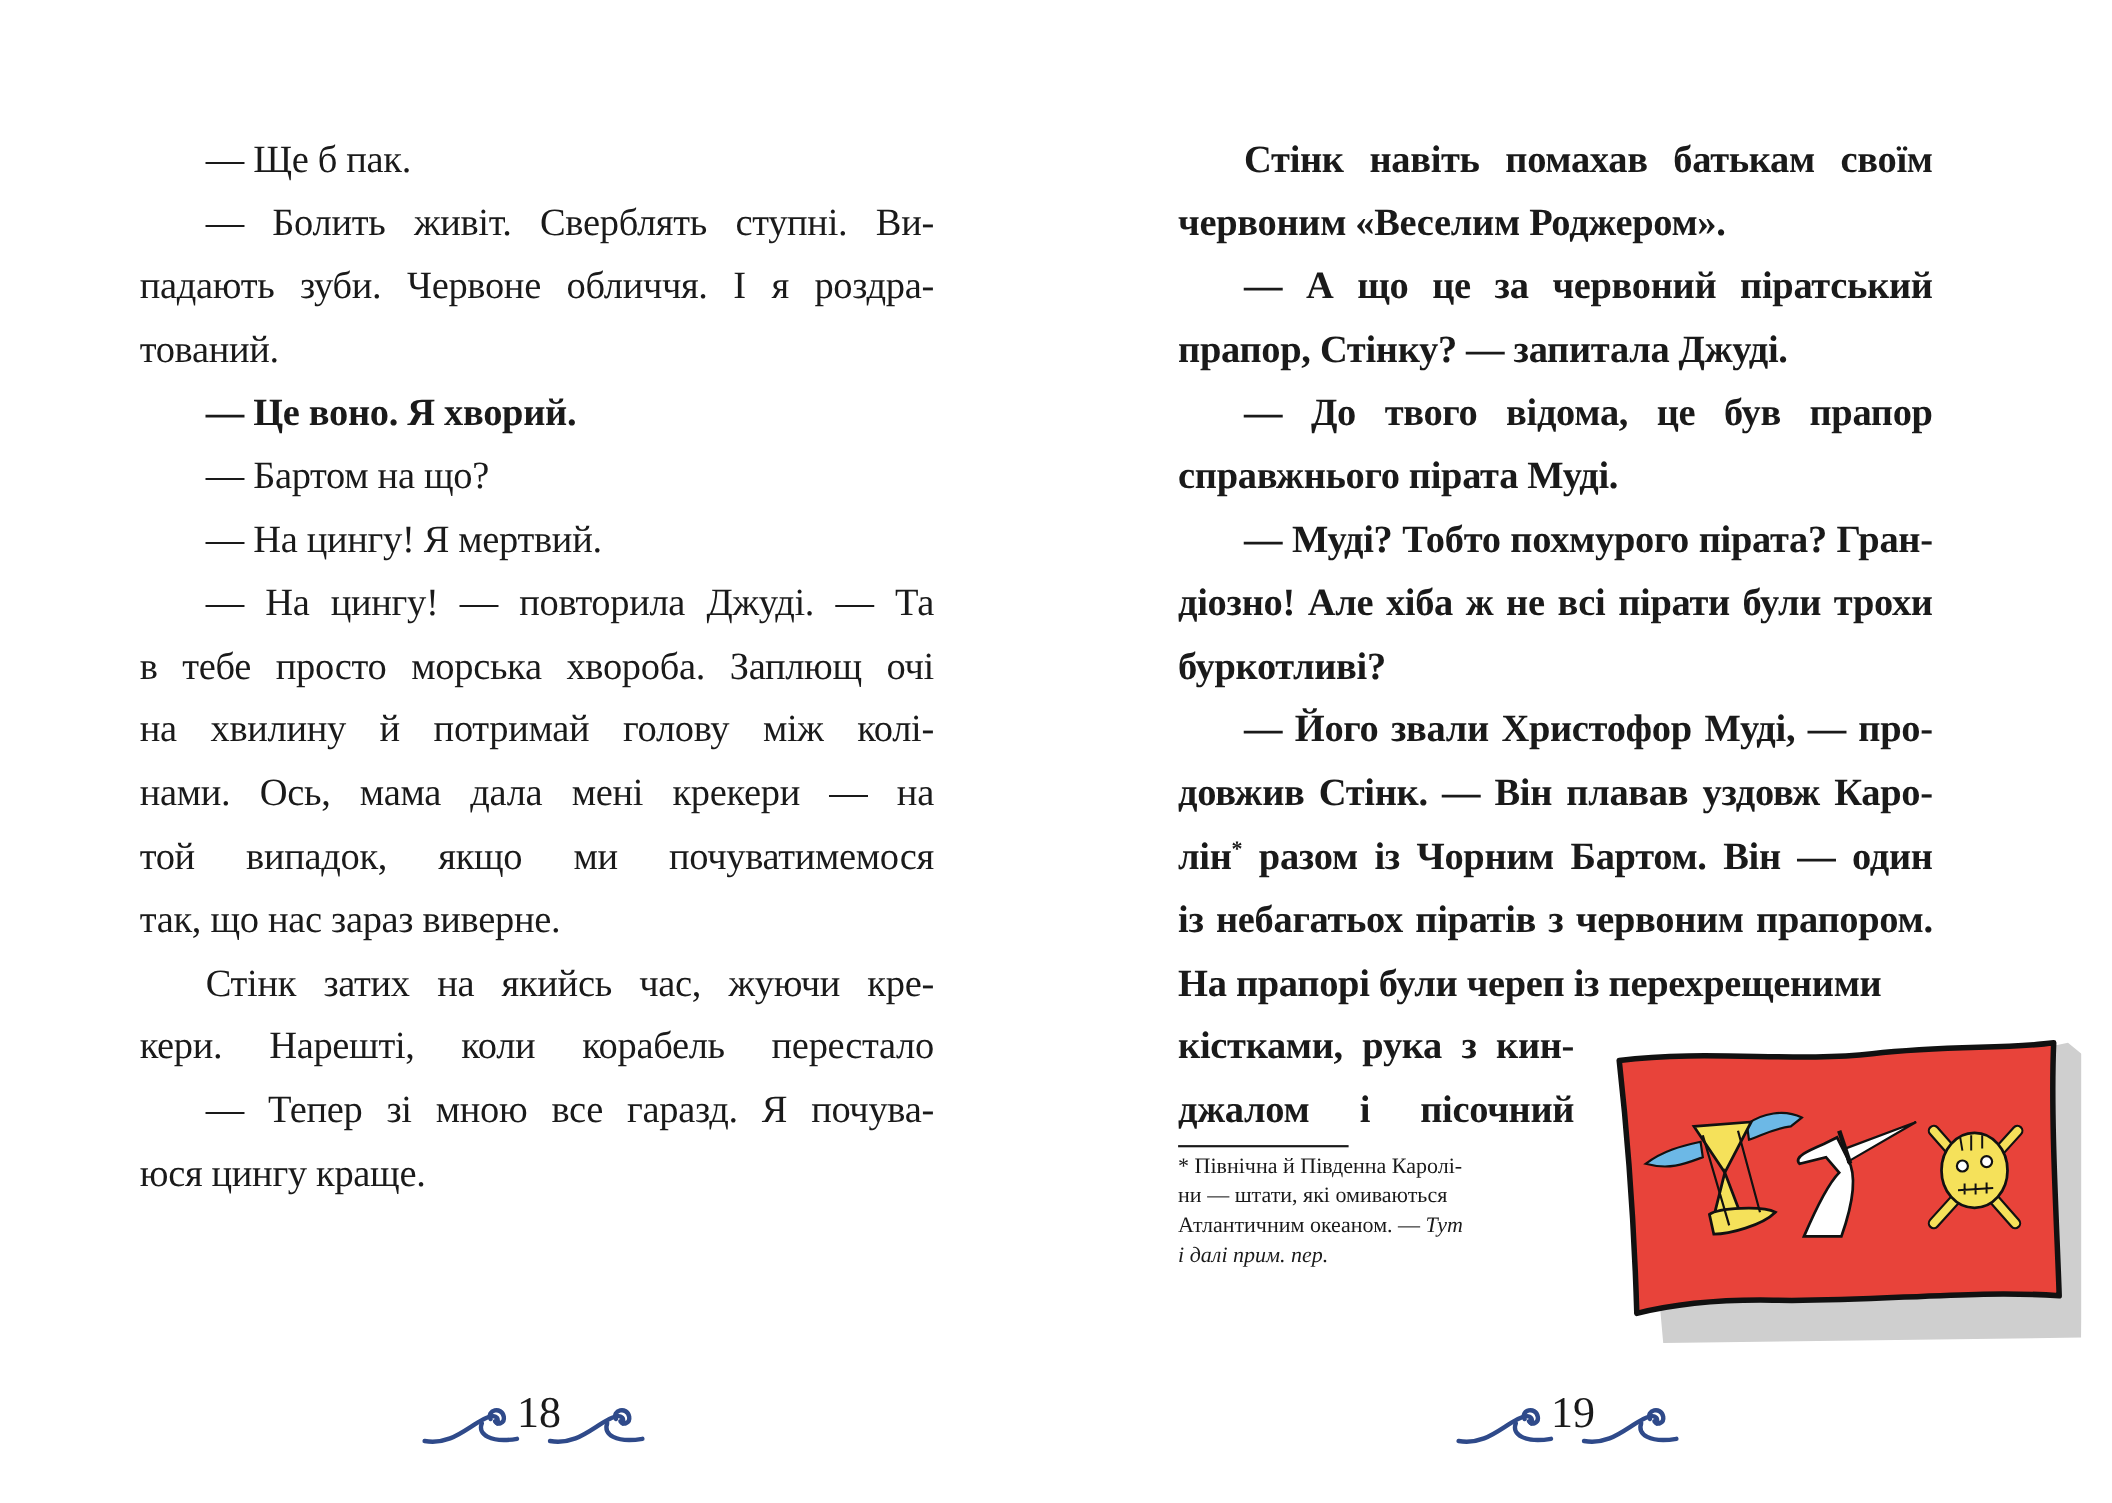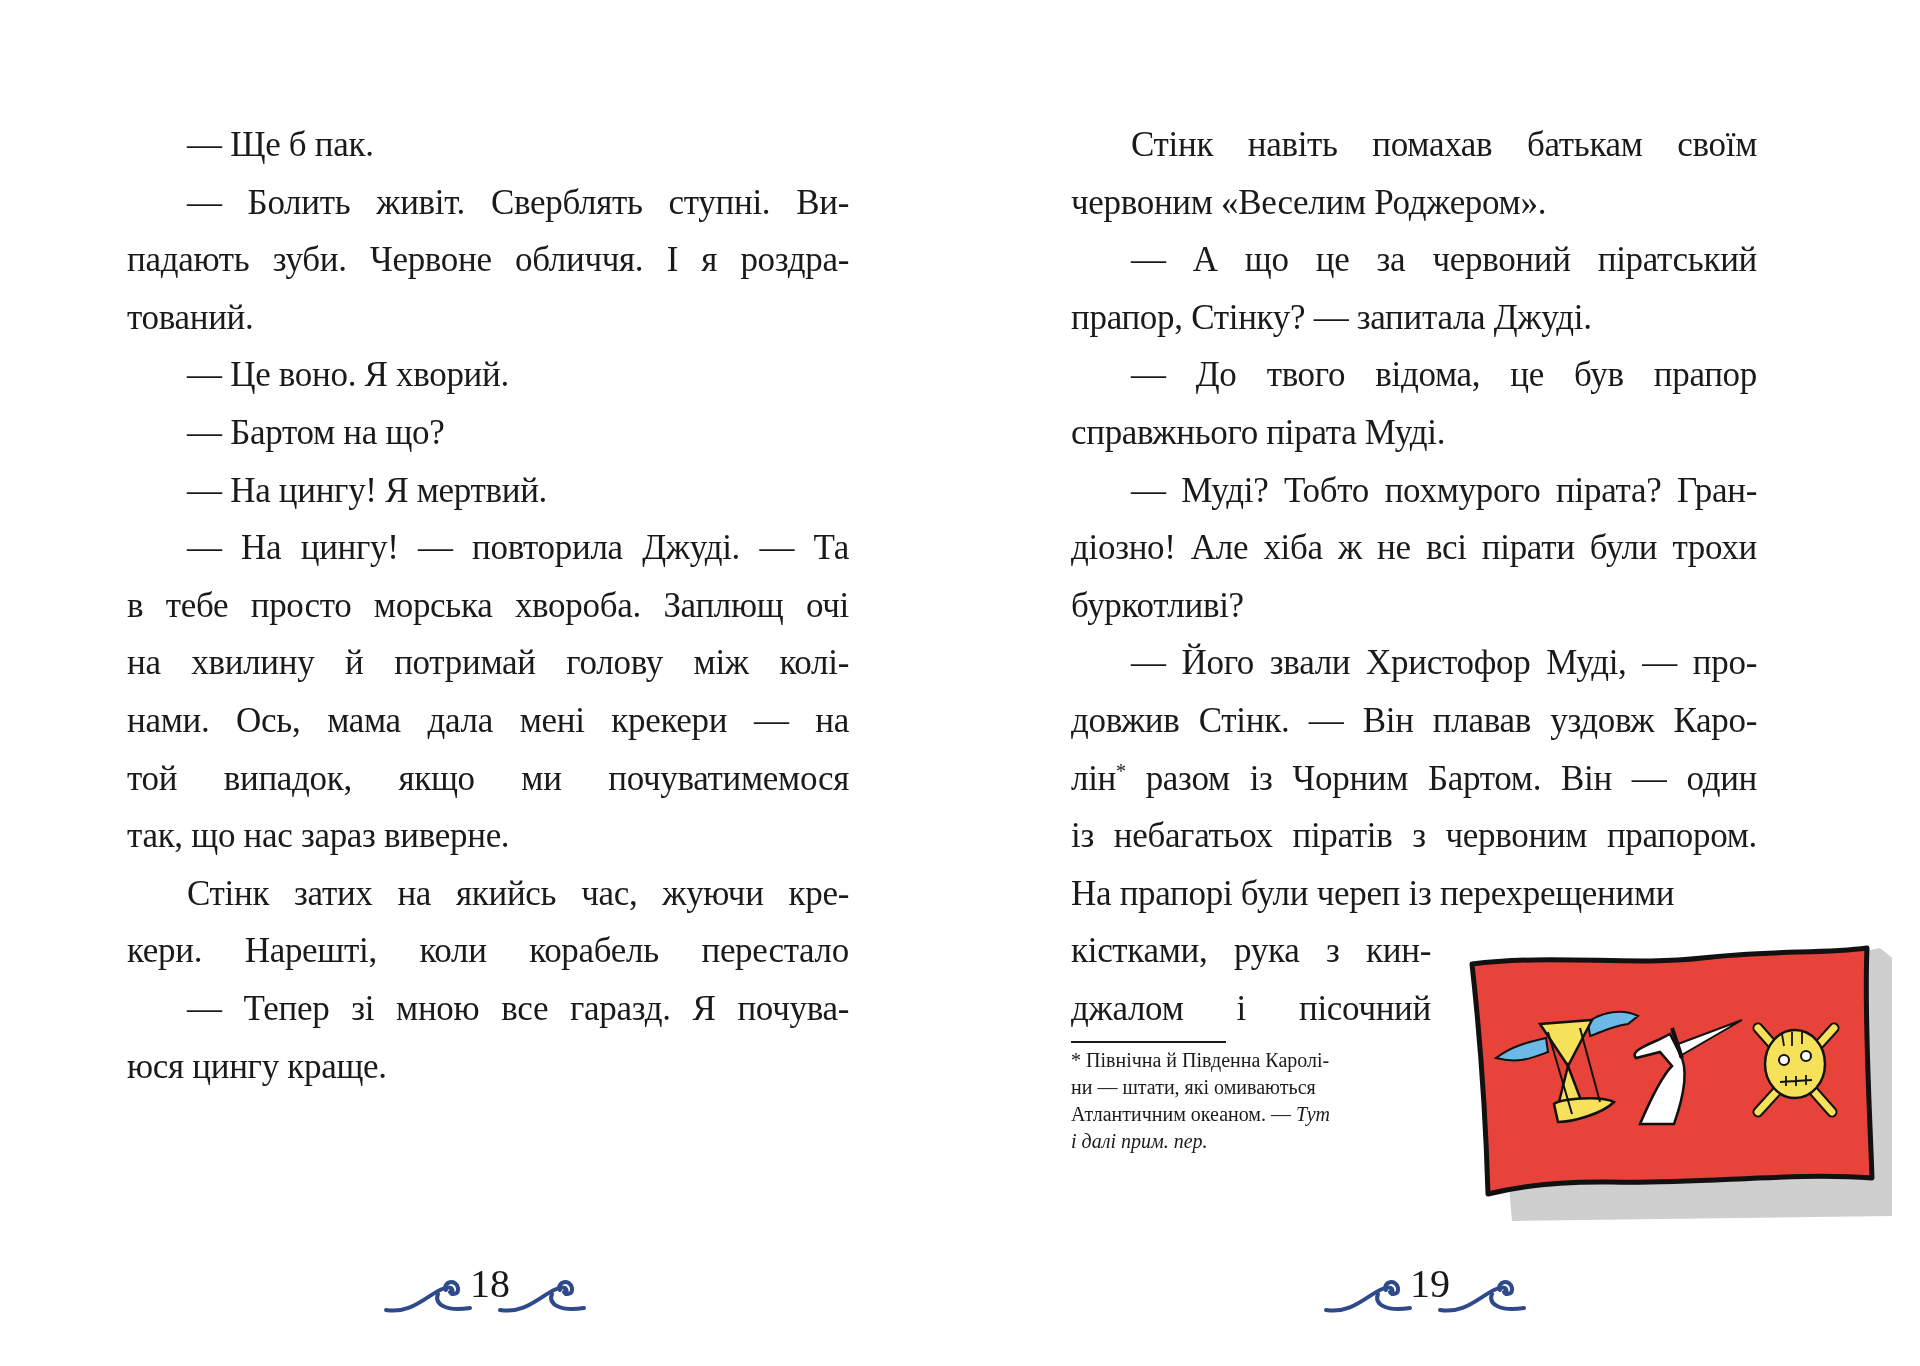--- a/index.html
+++ b/index.html
@@ -3,21 +3,21 @@
 <meta charset="utf-8">
 <style>
   html, body { margin:0; padding:0; background:#ffffff; }
   body { width:1920px; height:1366px; position:relative; overflow:hidden;
          font-family:"Liberation Serif","DejaVu Serif",serif; color:#1a1a1a; }
   .page { position:absolute; top:0; height:1366px; }
   .page-left { left:0; width:960px; }
   .page-right { left:960px; width:960px; }
   .text { position:absolute; font-size:35px; line-height:57.6px; letter-spacing:-0.3px; }
   .page-left .text { left:127px; top:116px; width:722px; }
-  .page-right .text { left:111px; top:116px; width:686px; }
+  .page-right .text { left:111px; top:116px; width:686px;font-weight:bold; }
   .para { margin:0; text-align:justify; text-align-last:left; }
   .line { display:block; white-space:nowrap; }
   .line.just { text-align:justify; text-align-last:justify; }
   sup { font-size:20px; line-height:0; vertical-align:12px; }
   .short-lines { width:360px; }
   .footnote-rule { position:absolute; left:111px; top:1041px; width:155px; border-top:2px solid #1a1a1a; }
   .footnote { position:absolute; left:111px; top:1047px; width:360px; font-size:20px; line-height:27px; }
   .footnote .it { font-style:italic; }
   .flag { position:absolute; left:502px; top:936px; width:430px; height:290px; }
   .folio { position:absolute; top:1248px; width:240px; height:80px; }
@@ -31,21 +31,21 @@
   <div class="text" id="left-text">
       <div class="para">
         <span class="line" style="text-indent: 60px;">— Ще б пак.</span>
       </div>
       <div class="para">
         <span class="line just" style="text-indent: 60px;">— Болить живіт. Сверблять ступні. Ви-</span>
         <span class="line just">падають зуби. Червоне обличчя. І я роздра-</span>
         <span class="line">тований.</span>
       </div>
       <div class="para">
-        <span class="line" style="text-indent: 60px;">— Це воно. Я хворий.</span>
+        <span class="line" style="text-indent: 60px; font-weight: bold;">— Це воно. Я хворий.</span>
       </div>
       <div class="para">
         <span class="line" style="text-indent: 60px;">— Бартом на що?</span>
       </div>
       <div class="para">
         <span class="line" style="text-indent: 60px;">— На цингу! Я мертвий.</span>
       </div>
       <div class="para">
         <span class="line just" style="text-indent: 60px;">— На цингу! — повторила Джуді. — Та</span>
         <span class="line just">в тебе просто морська хвороба. Заплющ очі</span>

